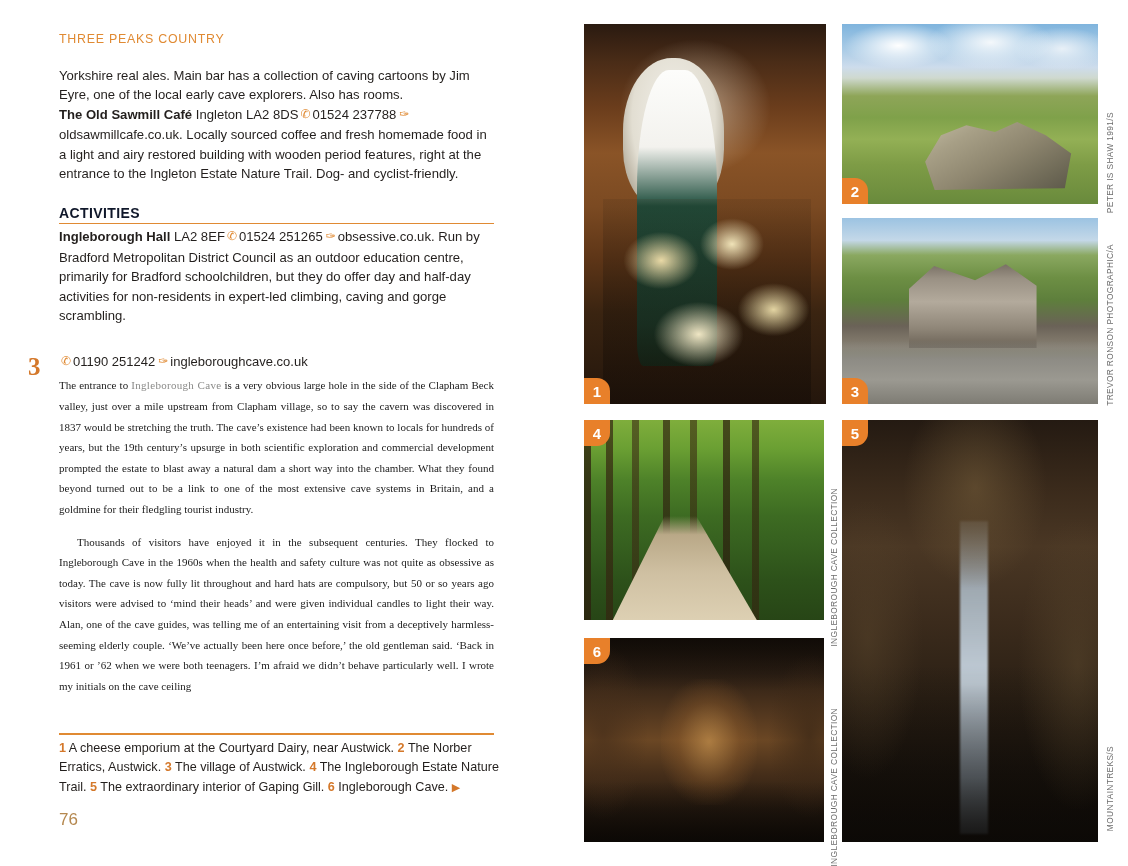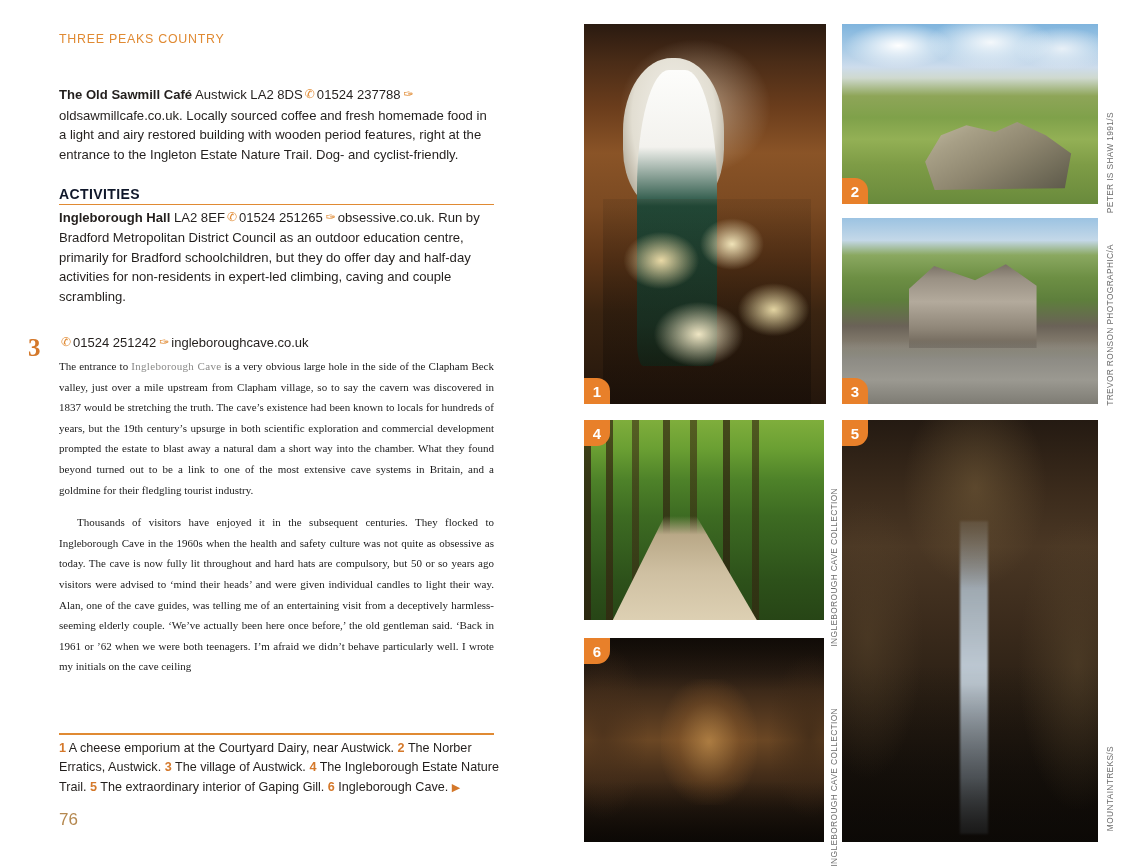--- a/index.html
+++ b/index.html
@@ -362,38 +362,38 @@
 </head>
 <body>
 
 <div class="page">
 
   <div class="text-col">
 
     <div class="kicker">THREE PEAKS COUNTRY</div>
 
     <p class="sans-block">
-      <br>
-      <b>The Old Sawmill Café</b><span> </span><span>Austwick LA2 8DS</span><span class="icon-phone">✆</span><span>01524 237788</span><span class="icon-web">✑</span><span>oldsawmillcafe.co.uk.</span>
+      <span>Yorkshire real ales. Main bar has a collection of caving cartoons by Jim Eyre, one of the local early cave explorers. Also has rooms.</span><br>
+      <b>The Old Sawmill Café</b><span> </span><span>Ingleton LA2 8DS</span><span class="icon-phone">✆</span><span>01524 237788</span><span class="icon-web">✑</span><span>oldsawmillcafe.co.uk.</span>
       <span>Locally sourced coffee and fresh homemade food in a light and airy restored building with wooden period features, right at the entrance to the Ingleton Estate Nature Trail. Dog- and cyclist-friendly.</span>
     </p>
 
     <div class="section-head">
       <span class="section-head-label">ACTIVITIES</span>
     </div>
 
     <p class="sans-block activities-body">
       <b>Ingleborough Hall</b><span> </span><span>LA2 8EF</span><span class="icon-phone">✆</span><span>01524 251265</span><span class="icon-web">✑</span><span>obsessive.co.uk.</span>
-      <span>Run by Bradford Metropolitan District Council as an outdoor education centre, primarily for Bradford schoolchildren, but they do offer day and half-day activities for non-residents in expert-led climbing, caving and couple scrambling.</span>
+      <span>Run by Bradford Metropolitan District Council as an outdoor education centre, primarily for Bradford schoolchildren, but they do offer day and half-day activities for non-residents in expert-led climbing, caving and gorge scrambling.</span>
     </p>
 
     <div class="poi">
       <span class="poi-num">3</span>
       <p class="poi-contact">
-        <span class="icon-phone">✆</span><span>01524 251242</span><span class="icon-web">✑</span><span>ingleboroughcave.co.uk</span>
+        <span class="icon-phone">✆</span><span>01190 251242</span><span class="icon-web">✑</span><span>ingleboroughcave.co.uk</span>
       </p>
     </div>
 
     <p class="serif-body"><span>The entrance to </span><span class="lead-name">Ingleborough Cave</span><span> is a very obvious large hole in the side of the Clapham Beck valley, just over a mile upstream from Clapham village, so to say the cavern was discovered in 1837 would be stretching the truth. The cave’s existence had been known to locals for hundreds of years, but the 19th century’s upsurge in both scientific exploration and commercial development prompted the estate to blast away a natural dam a short way into the chamber. What they found beyond turned out to be a link to one of the most extensive cave systems in Britain, and a goldmine for their fledgling tourist industry.</span></p>
 
     <p class="serif-body indent">Thousands of visitors have enjoyed it in the subsequent centuries. They flocked to Ingleborough Cave in the 1960s when the health and safety culture was not quite as obsessive as today. The cave is now fully lit throughout and hard hats are compulsory, but 50 or so years ago visitors were advised to ‘mind their heads’ and were given individual candles to light their way. Alan, one of the cave guides, was telling me of an entertaining visit from a deceptively harmless-seeming elderly couple. ‘We’ve actually been here once before,’ the old gentleman said. ‘Back in 1961 or ’62 when we were both teenagers. I’m afraid we didn’t behave particularly well. I wrote my initials on the cave ceiling</p>
   </div>
 
   <div class="caption-rule"></div>
 

